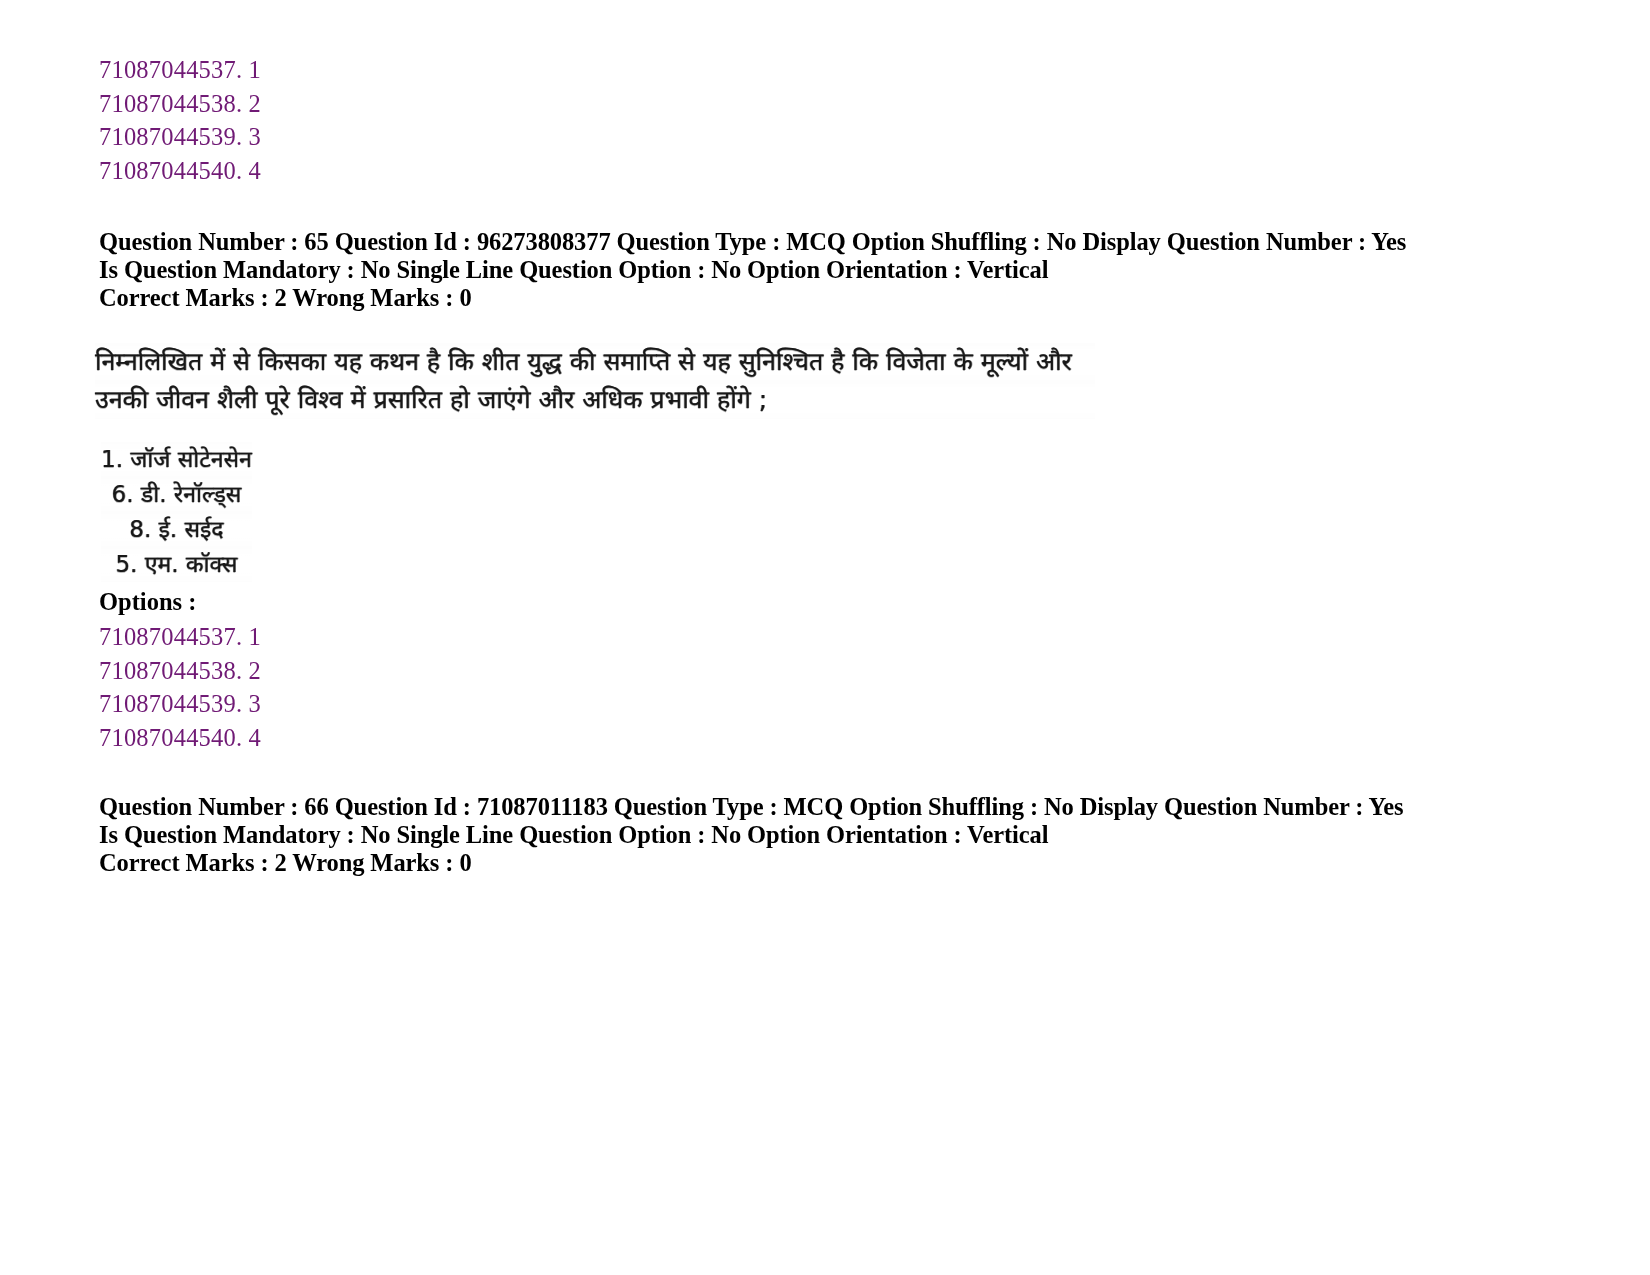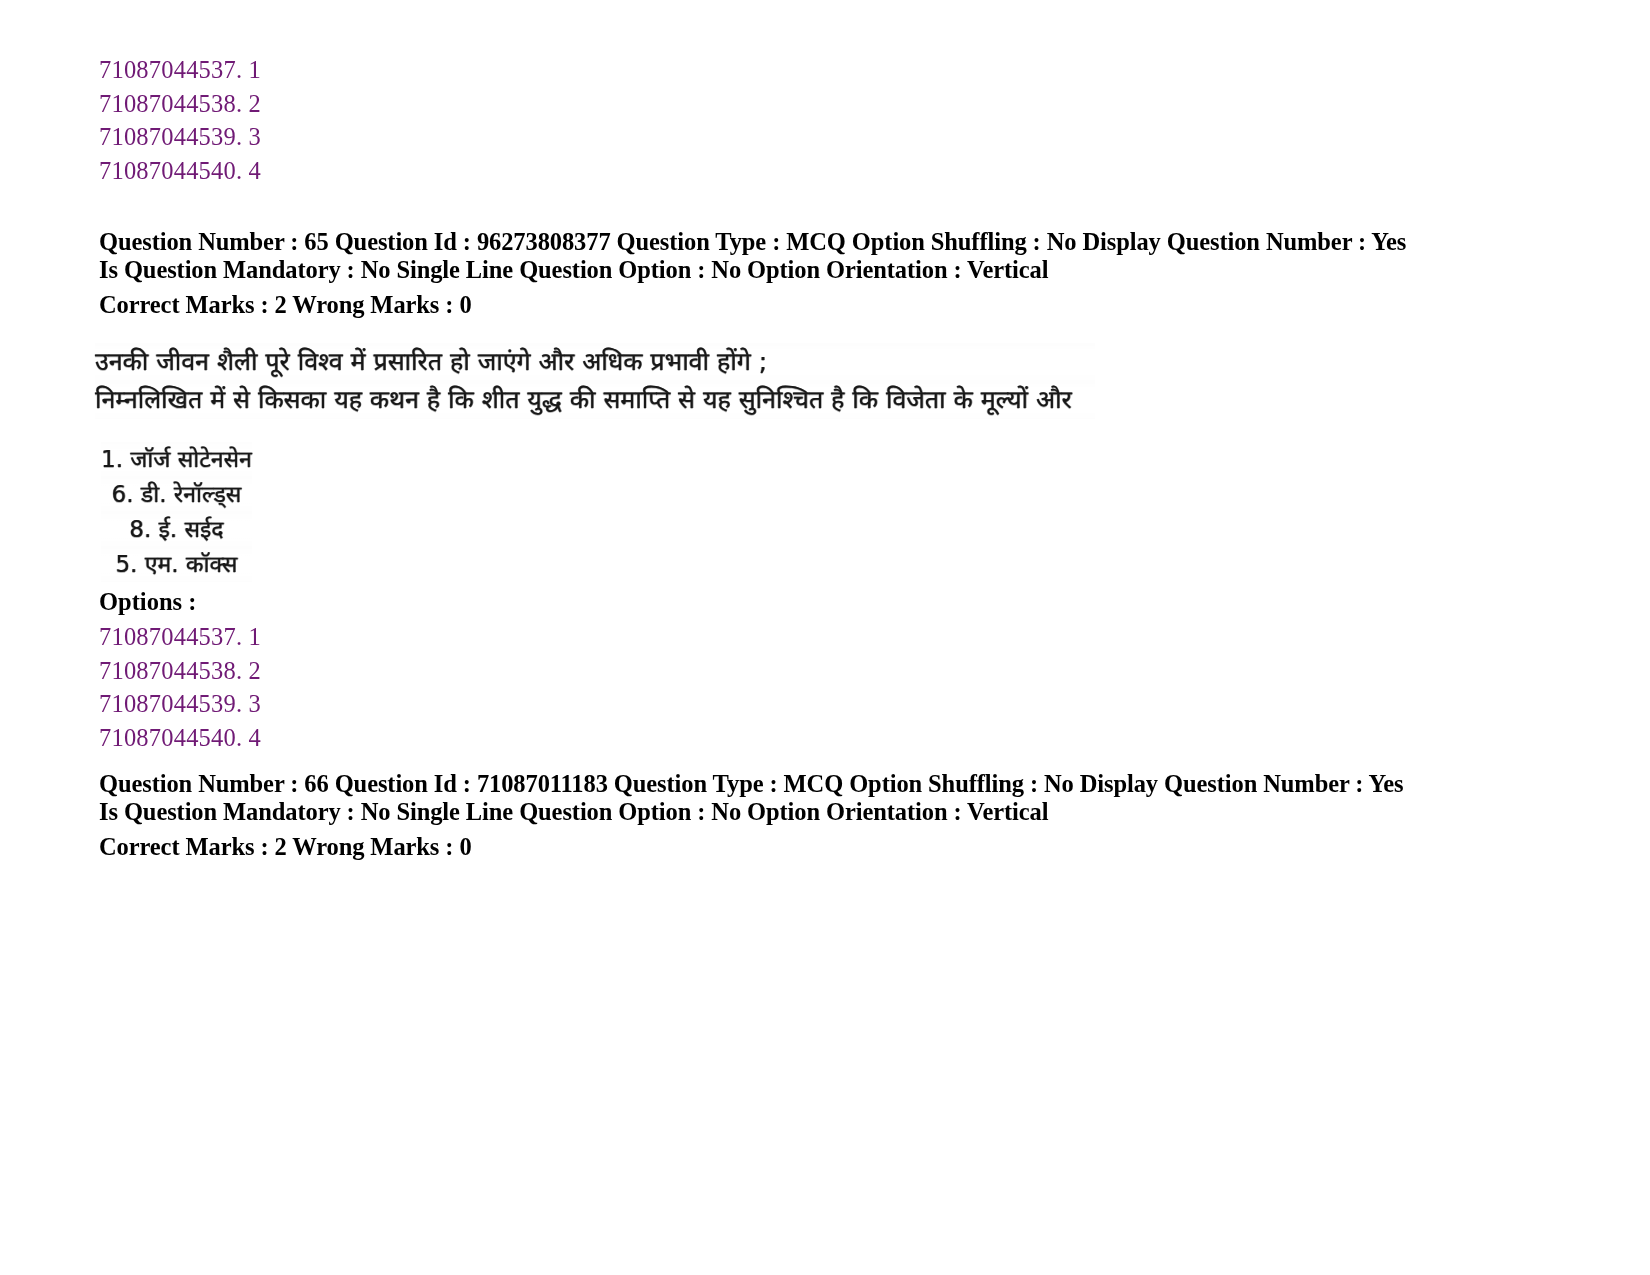--- a/index.html
+++ b/index.html
@@ -47,21 +47,20 @@
   .meta-line {
     font-family: "Liberation Serif", "DejaVu Serif", serif;
     font-weight: bold;
     font-size: 24.5px;
     line-height: 28px;
     color: #000000;
     letter-spacing: -0.1px;
     white-space: pre-wrap;
   }
   .meta-line.marks {
-    margin-top: 7px;
   }
 
   
   .scan {
     font-family: "DejaVu Sans", sans-serif;
     color: #2b2b2b;
     -webkit-font-smoothing: none;
     text-shadow:
        0.6px 0 0 rgba(60,60,60,0.55),
       -0.6px 0 0 rgba(90,90,90,0.40),
@@ -121,38 +120,38 @@
     <div class="opt-id-row">71087044539. 3</div>
     <div class="opt-id-row">71087044540. 4</div>
   </div>
 
   <div class="meta-block" style="top:228px;">
     <div class="meta-line">Question Number : 65 Question Id : 96273808377 Question Type : MCQ Option Shuffling : No Display Question Number : Yes Is Question Mandatory : No Single Line Question Option : No Option Orientation : Vertical</div>
     <div class="meta-line marks">Correct Marks : 2 Wrong Marks : 0</div>
   </div>
 
   <div class="qtext" style="top:343px;">
+    <div class="qtext-line scan">निम्नलिखित में से किसका यह कथन है कि शीत युद्ध की समाप्ति से यह सुनिश्चित है कि विजेता के मूल्यों और</div>
     <div class="qtext-line scan">उनकी जीवन शैली पूरे विश्व में प्रसारित हो जाएंगे और अधिक प्रभावी होंगे ;</div>
-    <div class="qtext-line scan">निम्नलिखित में से किसका यह कथन है कि शीत युद्ध की समाप्ति से यह सुनिश्चित है कि विजेता के मूल्यों और</div>
   </div>
 
   <div class="choice-list" style="top:442px;text-align:center;">
     <div class="choice-row scan">1. जॉर्ज सोटेनसेन</div>
     <div class="choice-row scan">6. डी. रेनॉल्ड्स</div>
     <div class="choice-row scan">8. ई. सईद</div>
     <div class="choice-row scan">5. एम. कॉक्स</div>
   </div>
 
   <div class="options-label" style="top:588px;">Options :</div>
 
   <div class="opt-id-list" style="top:620px;">
     <div class="opt-id-row">71087044537. 1</div>
     <div class="opt-id-row">71087044538. 2</div>
     <div class="opt-id-row">71087044539. 3</div>
     <div class="opt-id-row">71087044540. 4</div>
   </div>
 
-  <div class="meta-block" style="top:770px;">
+  <div class="meta-block" style="top:793px;">
     <div class="meta-line">Question Number : 66 Question Id : 71087011183 Question Type : MCQ Option Shuffling : No Display Question Number : Yes Is Question Mandatory : No Single Line Question Option : No Option Orientation : Vertical</div>
     <div class="meta-line marks">Correct Marks : 2 Wrong Marks : 0</div>
   </div>
 
 </div>
 
 </body></html>

